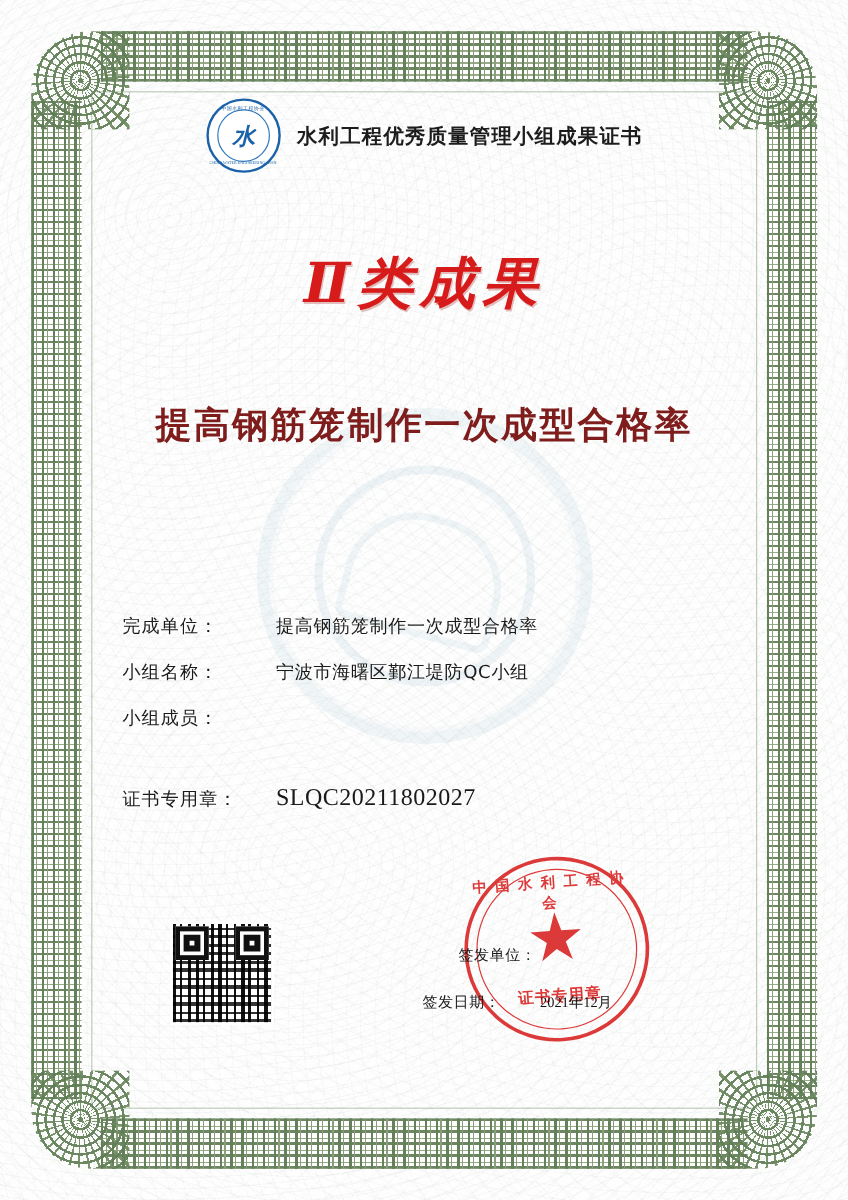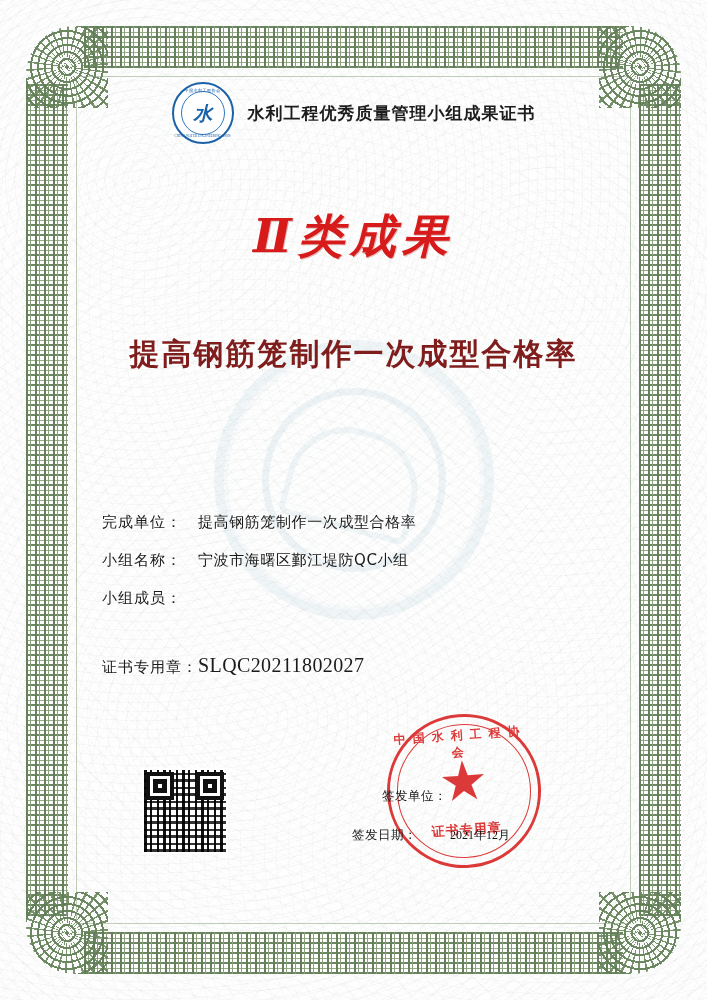--- a/index.html
+++ b/index.html
@@ -215,20 +215,21 @@
     margin-top: 138px;
     margin-left: 22px;
     font-family: "DejaVu Sans", sans-serif;
     font-size: 15px;
     color: #1a1a1a;
   }
   .field-row {
     display: flex;
     align-items: baseline;
     margin-bottom: 19px;
+    gap: 32px;
   }
   .field-label {
     width: 96px;
     flex: 0 0 96px;
     letter-spacing: 1px;
   }
   .field-value {
     letter-spacing: 0.6px;
   }
   .cert-row {

